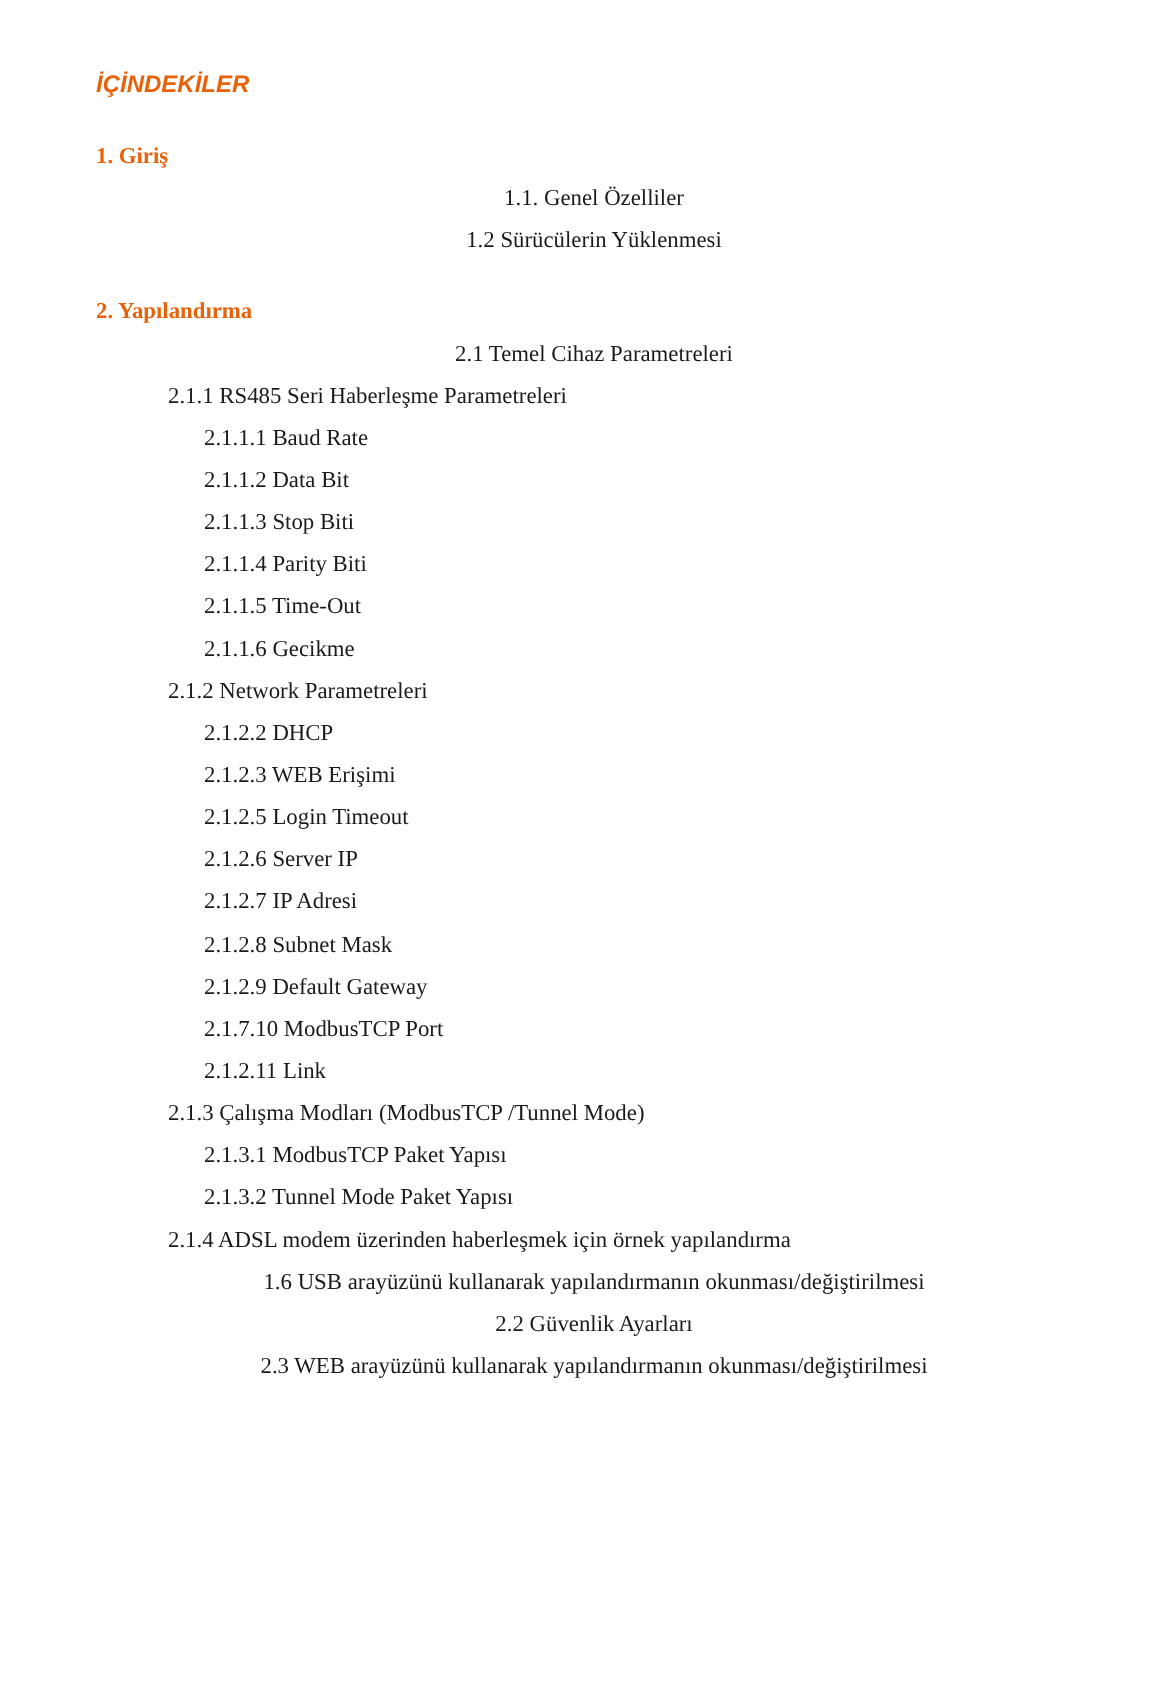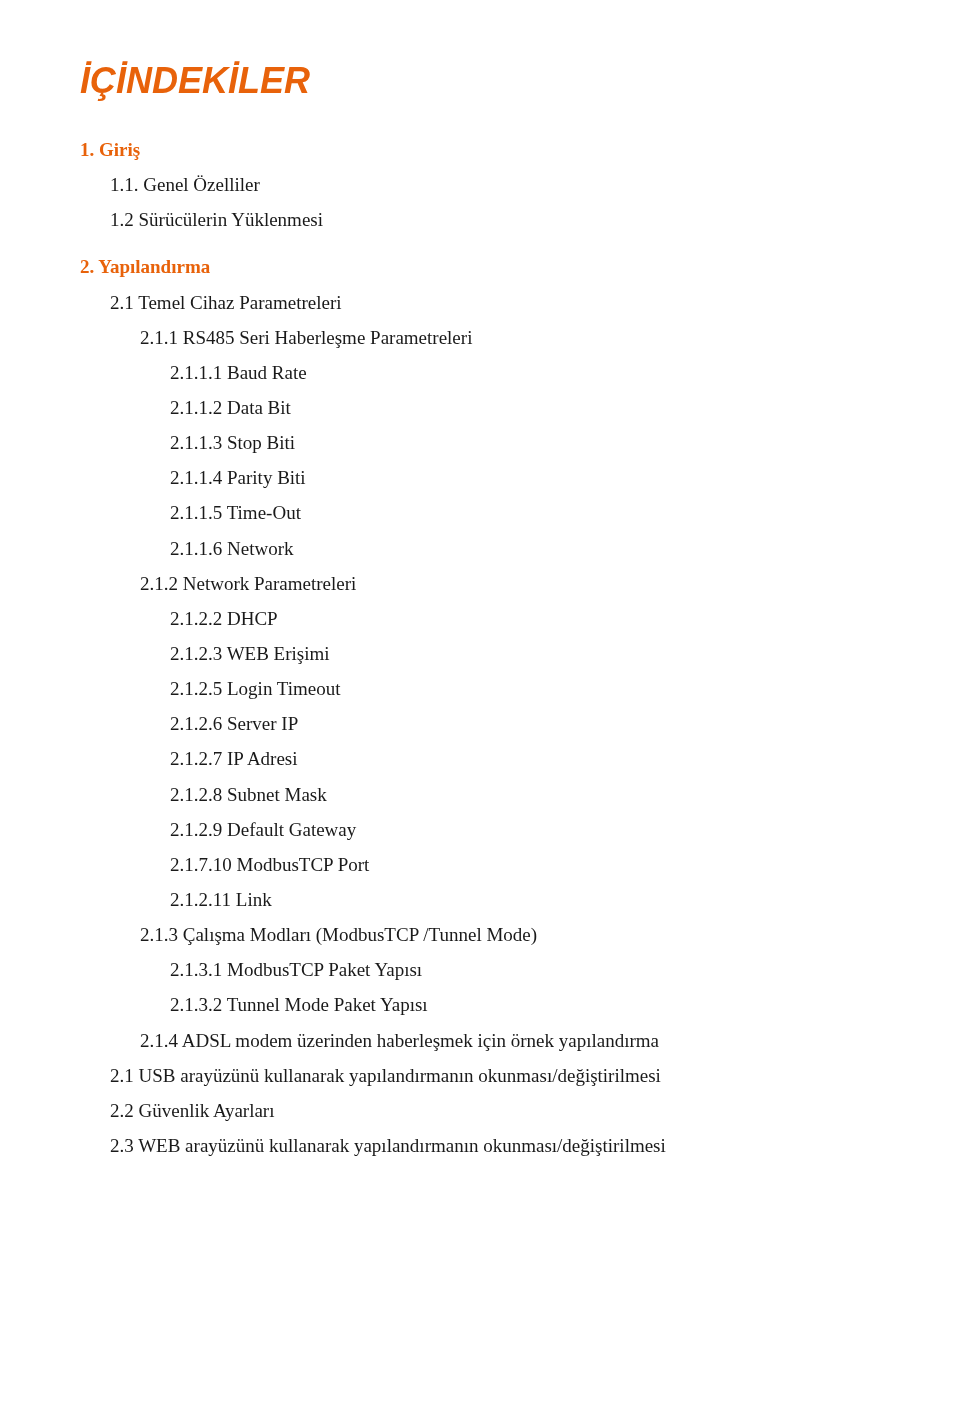--- a/index.html
+++ b/index.html
@@ -15,38 +15,38 @@
       color: #1a1a1a;
       width: 960px;
       min-height: 1419px;
       padding: 60px 80px;
     }
 
     .toc-title {
       color: #e8620a;
       font-style: italic;
       font-weight: bold;
-      font-size: 36px;
+      font-size: 20px;
       margin-bottom: 30px;
       font-family: Arial, sans-serif;
     }
 
     .toc-container {
       line-height: 1.85;
     }
 
     .toc-item {
       display: block;
       color: #1a1a1a;
       text-decoration: none;
       font-size: 19px;
     }
 
     .indent-1 { padding-left: 0px; }
-    .indent-2 { padding-left: 30px; }
+    .indent-2 { padding-left: 30px; text-align: center; }
     .indent-3 { padding-left: 60px; }
     .indent-4 { padding-left: 90px; }
 
     .orange { color: #e8620a; font-weight: bold; }
   </style>
 </head>
 <body>
 
 <div>
   <h1 class="toc-title">İÇİNDEKİLER</h1>
@@ -58,21 +58,21 @@
     </div>
 
     <div class="toc-item indent-2">
       <span>1.1. Genel Özelliler</span>
     </div>
 
     <div class="toc-item indent-2">
       <span>1.2 Sürücülerin Yüklenmesi</span>
     </div>
 
-    <div class="toc-item indent-1" style="margin-top:12px;">
+    <div class="toc-item indent-1" style="margin-top:24px;">
       <span class="orange">2. Yapılandırma</span>
     </div>
 
     <div class="toc-item indent-2">
       <span>2.1 Temel Cihaz Parametreleri</span>
     </div>
 
     <div class="toc-item indent-3">
       <span>2.1.1  RS485 Seri Haberleşme Parametreleri</span>
     </div>
@@ -91,21 +91,21 @@
 
     <div class="toc-item indent-4">
       <span>2.1.1.4  Parity Biti</span>
     </div>
 
     <div class="toc-item indent-4">
       <span>2.1.1.5  Time-Out</span>
     </div>
 
     <div class="toc-item indent-4">
-      <span>2.1.1.6  Network</span>
+      <span>2.1.1.6  Gecikme</span>
     </div>
 
     <div class="toc-item indent-3">
       <span>2.1.2    Network Parametreleri</span>
     </div>
 
 
     <div class="toc-item indent-4">
       <span>2.1.2.2  DHCP</span>
     </div>
@@ -153,21 +153,21 @@
 
     <div class="toc-item indent-4">
       <span>2.1.3.2  Tunnel Mode Paket Yapısı</span>
     </div>
 
     <div class="toc-item indent-3">
       <span>2.1.4  ADSL modem üzerinden haberleşmek için örnek yapılandırma</span>
     </div>
 
     <div class="toc-item indent-2">
-      <span>2.1  USB  arayüzünü kullanarak yapılandırmanın  okunması/değiştirilmesi</span>
+      <span>1.6  USB  arayüzünü kullanarak yapılandırmanın  okunması/değiştirilmesi</span>
     </div>
 
     <div class="toc-item indent-2">
       <span>2.2  Güvenlik Ayarları</span>
     </div>
 
     <div class="toc-item indent-2">
       <span>2.3  WEB arayüzünü kullanarak yapılandırmanın  okunması/değiştirilmesi</span>
     </div>
 

